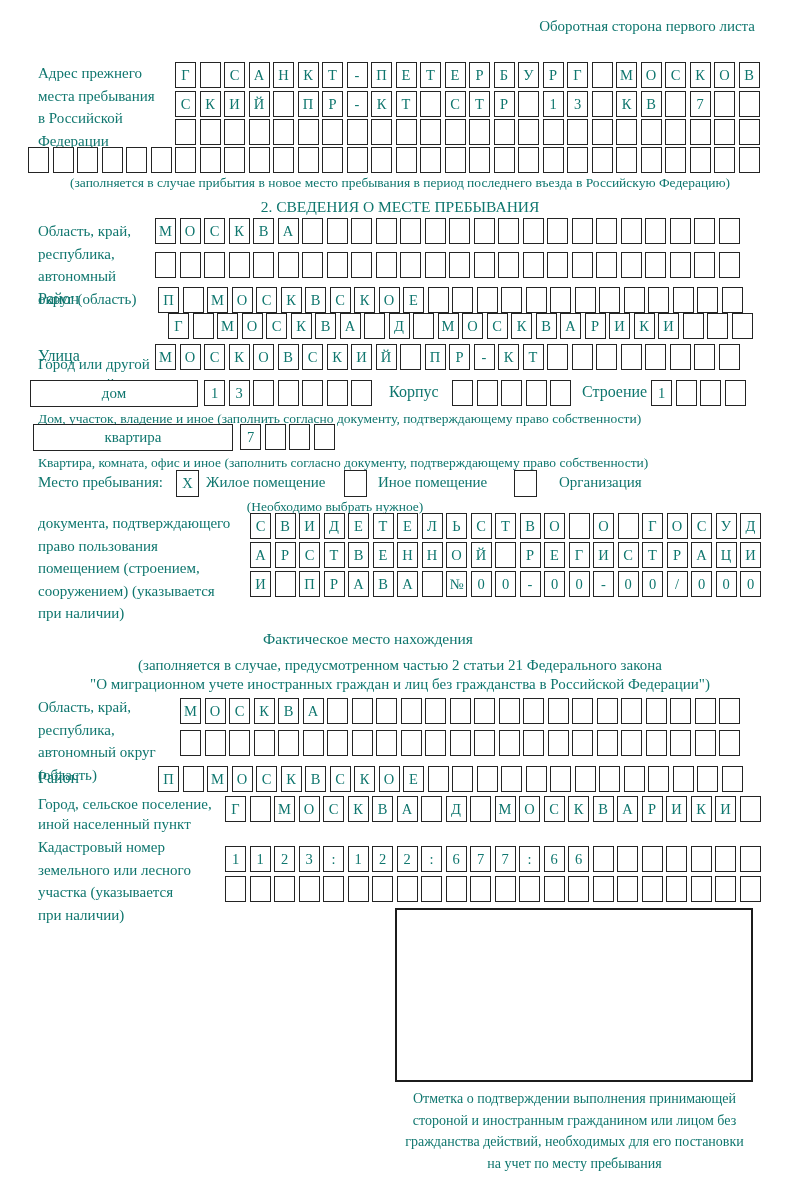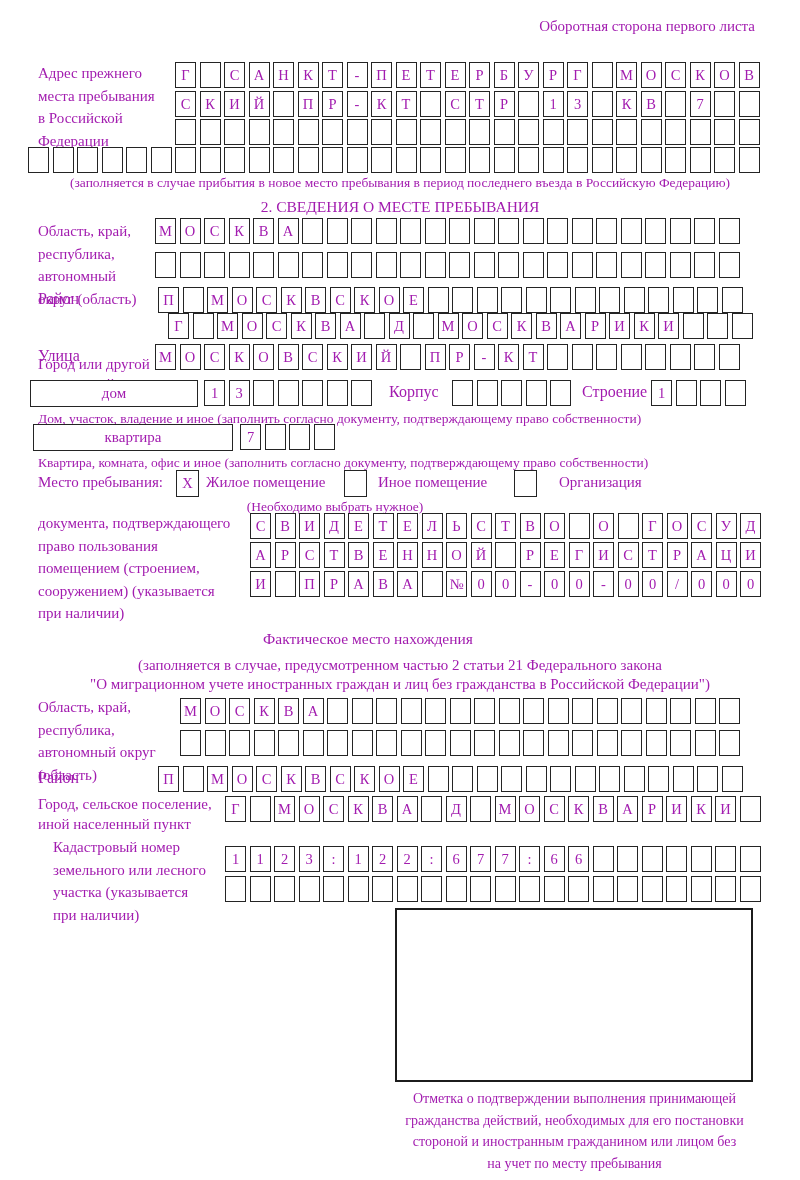--- a/index.html
+++ b/index.html
@@ -1,16 +1,16 @@
 <!DOCTYPE html>
 <html><head>
 <meta charset="utf-8">
 <style>
   html,body{margin:0;padding:0;background:#fff;}
-  .page{position:relative;width:800px;height:1180px;background:#ffffff;color:#a21caf;
+  .page{position:relative;width:800px;height:1180px;background:#ffffff;color:#0f766e;
         font-family:"Liberation Serif", serif;overflow:hidden;}
   .abs{position:absolute;}
   .cellrow{display:flex;gap:3.5px;}
   .cell{flex:0 0 21px;width:21px;height:26px;box-sizing:border-box;border:1.6px solid #242424;
         display:flex;align-items:center;justify-content:center;font-size:14.5px;line-height:1;
         background:#fff;}
   .lbl .line{font-size:15px;line-height:22.5px;}
   .lh20 .line{line-height:20px;}
   .small{font-size:13.5px;}
   .note-c{text-align:center;font-size:13.5px;}
@@ -534,21 +534,21 @@
       <span class="cell">К</span>
       <span class="cell">В</span>
       <span class="cell">А</span>
       <span class="cell">Р</span>
       <span class="cell">И</span>
       <span class="cell">К</span>
       <span class="cell">И</span>
       <span class="cell"></span>
     </div>
 
-  <div class="abs lbl" style="left:38px;top:836px;margin-left:15px;">
+  <div class="abs lbl" style="left:38px;top:836px;">
       <div class="line">Кадастровый номер</div>
       <div class="line">земельного или лесного</div>
       <div class="line">участка (указывается</div>
       <div class="line">при наличии)</div>
     </div>
   <div class="abs cellrow" style="left:225px;top:846px;">
       <span class="cell">1</span>
       <span class="cell">1</span>
       <span class="cell">2</span>
       <span class="cell">3</span>
@@ -592,18 +592,18 @@
       <span class="cell"></span>
       <span class="cell"></span>
       <span class="cell"></span>
       <span class="cell"></span>
       <span class="cell"></span>
     </div>
 
   <div class="abs stamp-box" style="left:395px;top:908px;width:358px;height:174px;"></div>
   <div class="abs stamp-note" style="left:372px;top:1088px;width:405px;">
       <div class="line">Отметка о подтверждении выполнения принимающей</div>
+      <div class="line">стороной и иностранным гражданином или лицом без</div>
       <div class="line">гражданства действий, необходимых для его постановки</div>
-      <div class="line">стороной и иностранным гражданином или лицом без</div>
       <div class="line">на учет по месту пребывания</div>
     </div>
 
 </div>
 
 </body></html>

